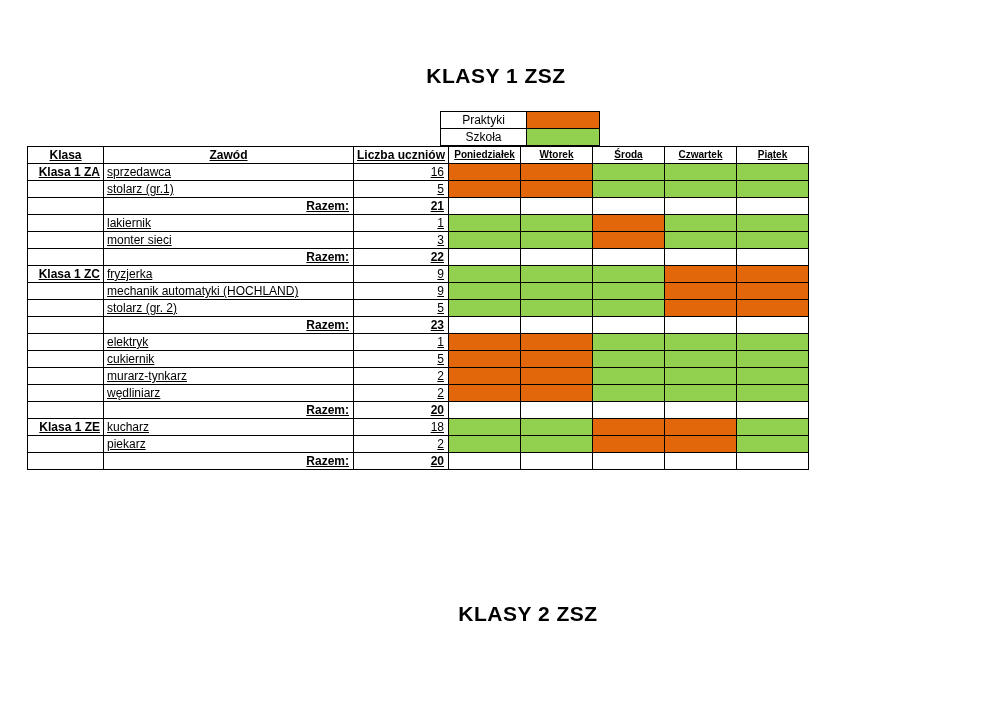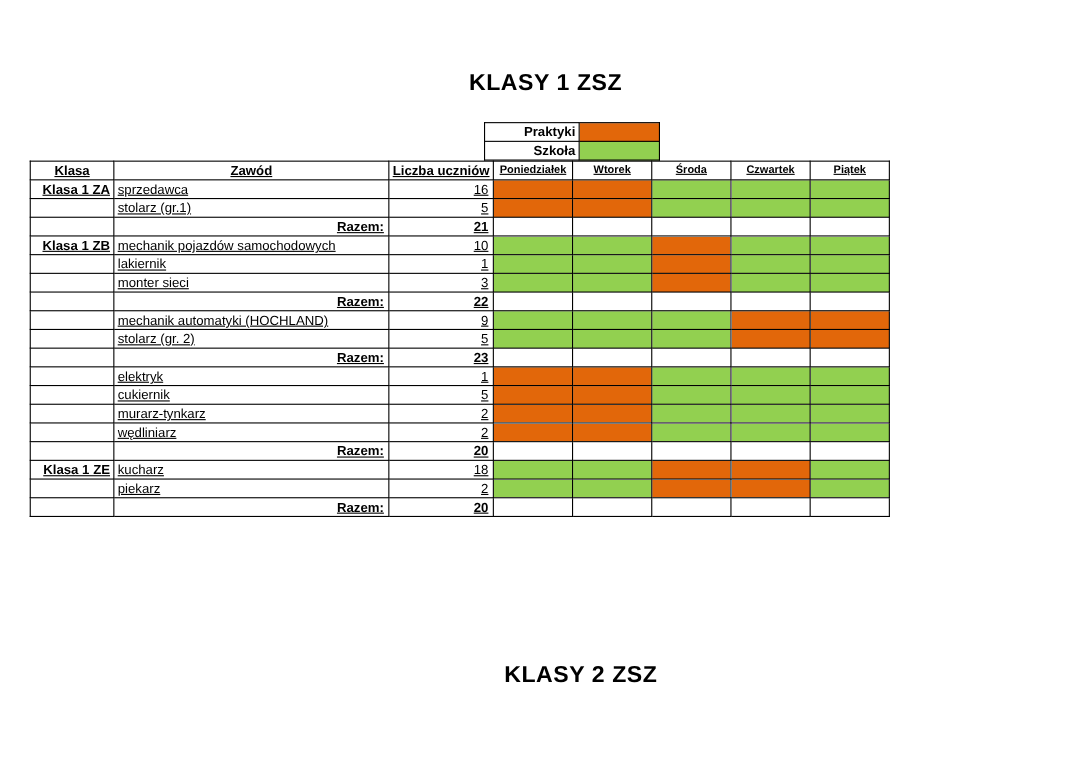--- a/index.html
+++ b/index.html
@@ -48,22 +48,22 @@
   }
   .legend td {
     border: 1px solid #000000;
     height: 16px;
     font-size: 12px;
     padding: 0 3px;
     line-height: 16px;
   }
   .legend td.lg-label {
     width: 79px;
-    font-weight: bold;
-    text-align: right;
+    font-weight: normal;
+    text-align: center;
   }
   .legend td.lg-swatch {
     width: 72px;
     padding: 0;
   }
   .sw-praktyki { background: #e2670a; }
   .sw-szkola { background: #92d050; }
 
   
   .grid {
@@ -184,30 +184,20 @@
           <td class="c-klasa outer-left"></td>
           <td class="c-zawod razem-label">Razem:</td>
           <td class="c-liczba liczba-cell">21</td>
           <td class="c-day day-cell blank"></td>
           <td class="c-day day-cell blank"></td>
           <td class="c-day day-cell blank"></td>
           <td class="c-day day-cell blank"></td>
           <td class="c-day day-cell blank outer-right"></td>
         </tr>
         <tr>
-          <td class="c-klasa klasa-cell outer-left thick-top">Klasa 1 ZB</td>
-          <td class="c-zawod zawod-cell thick-top">mechanik pojazdów samochodowych</td>
-          <td class="c-liczba liczba-cell thick-top">10</td>
-          <td class="c-day day-cell szkola thick-top"></td>
-          <td class="c-day day-cell szkola thick-top"></td>
-          <td class="c-day day-cell praktyki thick-top"></td>
-          <td class="c-day day-cell szkola thick-top"></td>
-          <td class="c-day day-cell szkola thick-top outer-right"></td>
-        </tr>
-        <tr>
           <td class="c-klasa klasa-cell outer-left"></td>
           <td class="c-zawod zawod-cell">lakiernik</td>
           <td class="c-liczba liczba-cell">1</td>
           <td class="c-day day-cell szkola"></td>
           <td class="c-day day-cell szkola"></td>
           <td class="c-day day-cell praktyki"></td>
           <td class="c-day day-cell szkola"></td>
           <td class="c-day day-cell szkola outer-right"></td>
         </tr>
         <tr>
@@ -222,20 +212,30 @@
         </tr>
         <tr class="sum-row">
           <td class="c-klasa outer-left"></td>
           <td class="c-zawod razem-label">Razem:</td>
           <td class="c-liczba liczba-cell">22</td>
           <td class="c-day day-cell blank"></td>
           <td class="c-day day-cell blank"></td>
           <td class="c-day day-cell blank"></td>
           <td class="c-day day-cell blank"></td>
           <td class="c-day day-cell blank outer-right"></td>
+        </tr>
+        <tr>
+          <td class="c-klasa klasa-cell outer-left thick-top">Klasa 1 ZC</td>
+          <td class="c-zawod zawod-cell thick-top">fryzjerka</td>
+          <td class="c-liczba liczba-cell thick-top">9</td>
+          <td class="c-day day-cell szkola thick-top"></td>
+          <td class="c-day day-cell szkola thick-top"></td>
+          <td class="c-day day-cell szkola thick-top"></td>
+          <td class="c-day day-cell praktyki thick-top"></td>
+          <td class="c-day day-cell praktyki thick-top outer-right"></td>
         </tr>
         <tr>
           <td class="c-klasa klasa-cell outer-left"></td>
           <td class="c-zawod zawod-cell">mechanik automatyki (HOCHLAND)</td>
           <td class="c-liczba liczba-cell">9</td>
           <td class="c-day day-cell szkola"></td>
           <td class="c-day day-cell szkola"></td>
           <td class="c-day day-cell szkola"></td>
           <td class="c-day day-cell praktyki"></td>
           <td class="c-day day-cell praktyki outer-right"></td>

